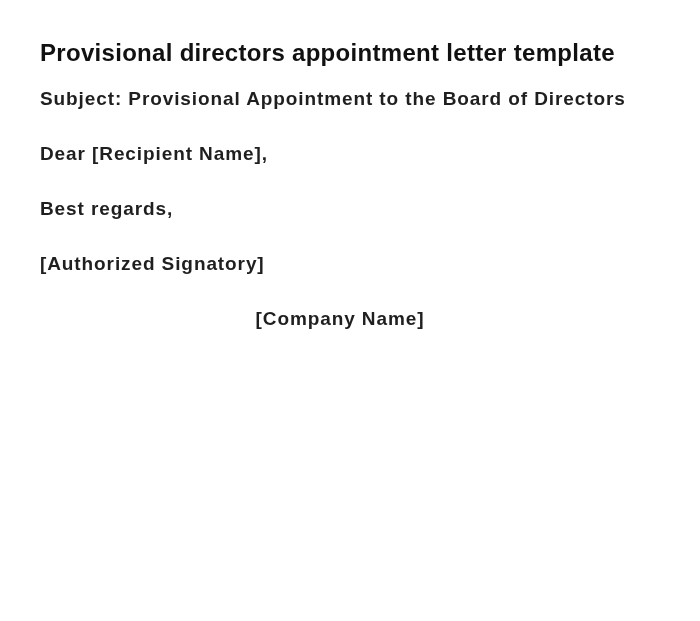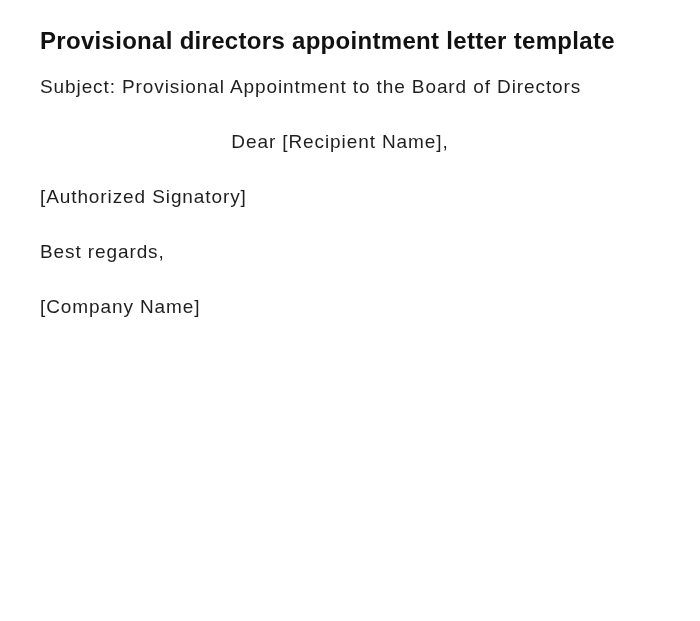--- a/index.html
+++ b/index.html
@@ -8,54 +8,55 @@
     background: #ffffff;
   }
   body {
     width: 700px;
     height: 621px;
     overflow: hidden;
     font-family: "Liberation Sans", "DejaVu Sans", sans-serif;
     color: #1f1f1f;
   }
   .page {
-    padding: 26px 40px 0 40px;
+    padding: 38px 40px 0 40px;
     box-sizing: border-box;
   }
   .content {
     max-width: 600px;
   }
   h1.doc-title {
     font-size: 24px;
     line-height: 30px;
     font-weight: 700;
     letter-spacing: 0.3px;
     margin: 0 0 13px 0;
     color: #111111;
   }
   p.doc-para {
     font-size: 19px;
     line-height: 35px;
     letter-spacing: 0.9px;
     margin: 0 0 20px 0;
     color: #1f1f1f;
+    font-weight: bold;
   }
 </style>
 </head>
 <body style="background: rgb(255, 255, 255);">
 
 <div class="page">
   <div class="content">
     <h1 class="doc-title" style="color: rgb(17, 17, 17);">Provisional directors appointment letter template</h1>
 
     <p class="doc-para" style="color: rgb(31, 31, 31);">Subject: Provisional Appointment to the Board of Directors</p>
 
-    <p class="doc-para" style="color: rgb(31, 31, 31); text-align: center;">Dear [Recipient Name],</p>
+    <p class="doc-para" style="color: rgb(31, 31, 31);">Dear [Recipient Name],</p>
 
 
 
+    <p class="doc-para" style="color: rgb(31, 31, 31);">Best regards,</p>
+
     <p class="doc-para" style="color: rgb(31, 31, 31);">[Authorized Signatory]</p>
 
-    <p class="doc-para" style="color: rgb(31, 31, 31);">Best regards,</p>
-
-    <p class="doc-para" style="color: rgb(31, 31, 31);">[Company Name]</p>
+    <p class="doc-para" style="color: rgb(31, 31, 31); text-align: center;">[Company Name]</p>
   </div>
 </div>
 
 </body></html>

